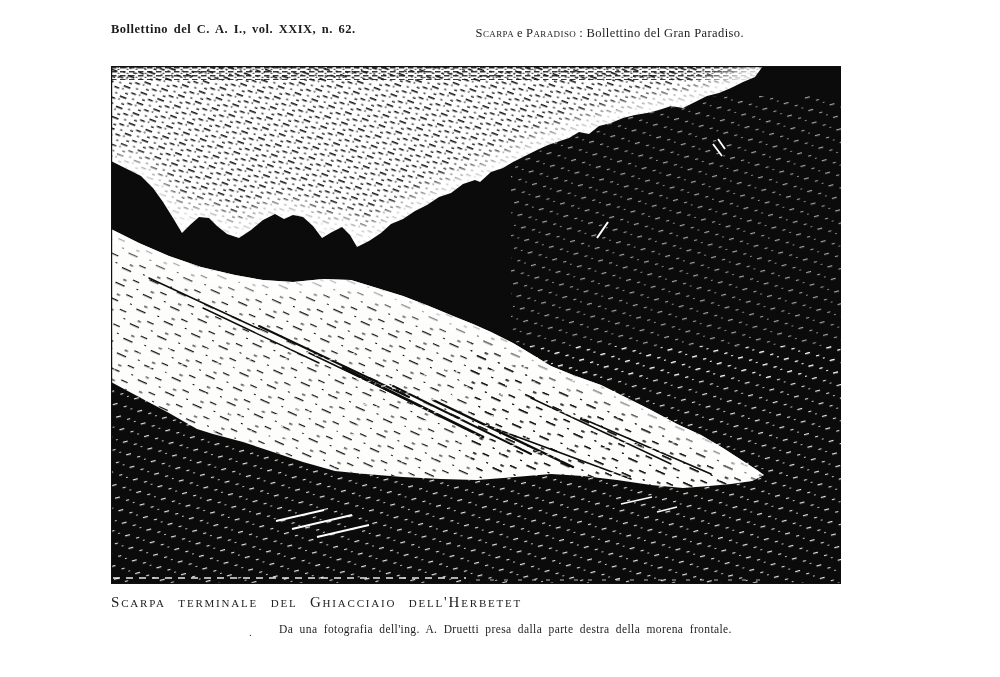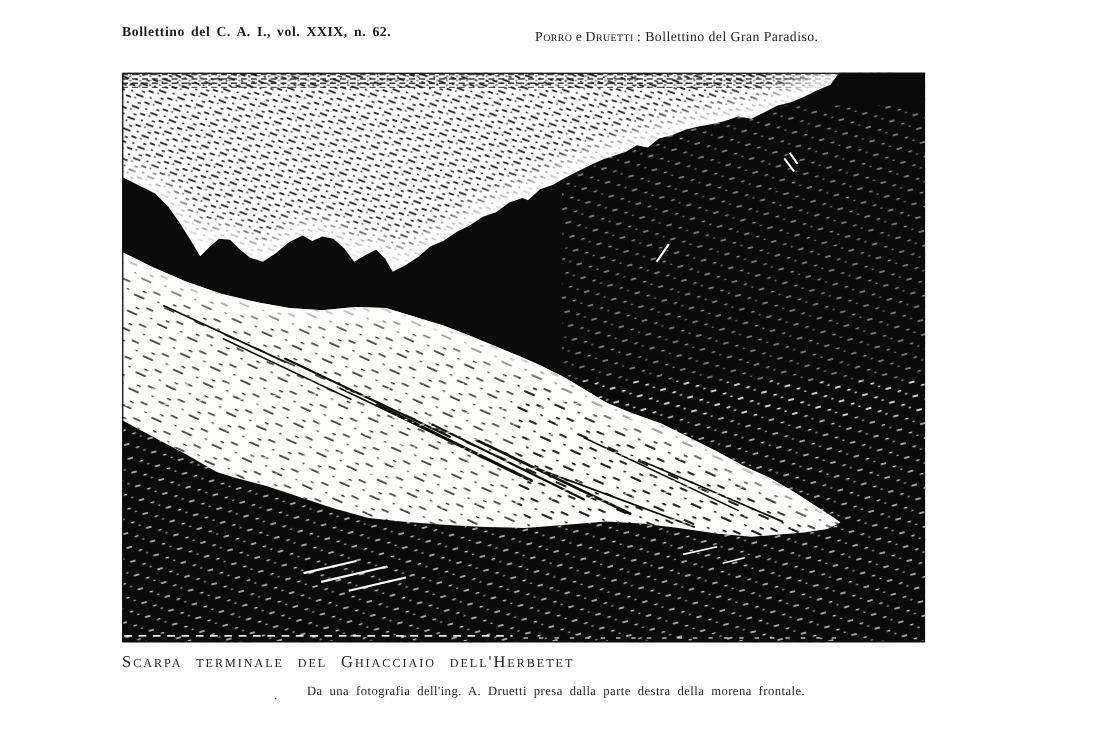--- a/index.html
+++ b/index.html
@@ -44,21 +44,21 @@
     position:absolute;left:987px;top:456px;font-size:12px;color:#222;
   }
 </style>
 </head>
 <body>
 
 <div class="page">
 
   <div class="hdr-left">Bollettino del C. A. I., vol. XXIX, n. 62.</div>
 
-  <div class="hdr-right"><span class="sc">Porro</span><span class="conj">e</span><span class="sc">Druetti</span><span class="work">: Bollettino del Gran Paradiso.</span></div>
+  <div class="hdr-right"><span class="sc">Scarpa</span><span class="conj">e</span><span class="sc">Paradiso</span><span class="work">: Bollettino del Gran Paradiso.</span></div>
 
   <div class="photo-wrap">
     <svg viewBox="0 0 789 518" xmlns="http://www.w3.org/2000/svg">
       <defs>
         <pattern id="skyTex" width="18" height="11" patternUnits="userSpaceOnUse" patternTransform="rotate(21)">
           <rect width="18" height="11" fill="#ffffff"></rect>
           <rect x="1" y="2" width="7" height="1.6" fill="#161616"></rect>
           <rect x="10.5" y="6" width="5" height="1.5" fill="#161616"></rect>
           <rect x="5" y="8.6" width="3" height="1.3" fill="#161616"></rect>
           <rect x="13.5" y="0.5" width="2" height="1.3" fill="#161616"></rect>

